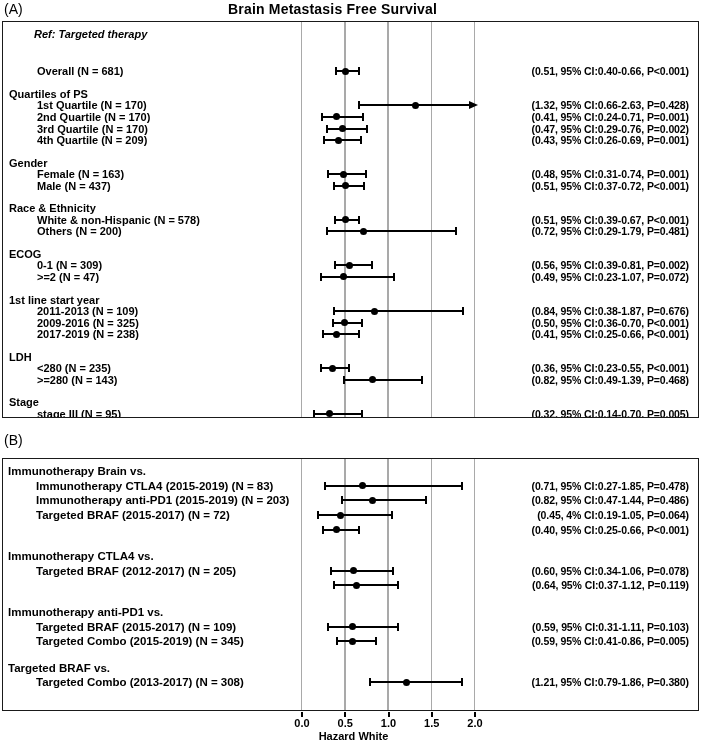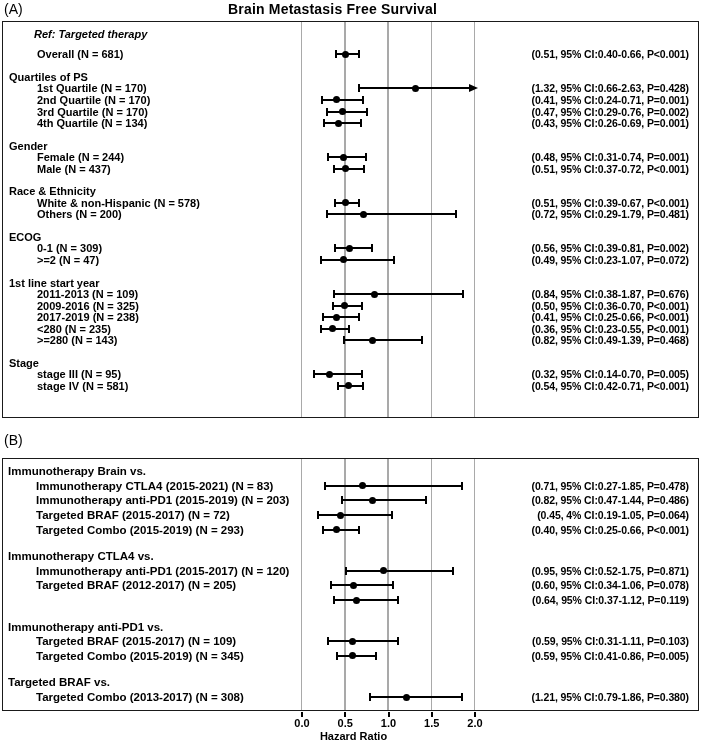--- a/index.html
+++ b/index.html
@@ -21,21 +21,21 @@
   #panel-A{top:21px;height:397px;}
   #panel-B{top:458px;height:253px;}
   .gridline{position:absolute;top:0;bottom:0;width:1.5px;background:#a9a9a9;}
   .rows{position:absolute;left:0;right:0;top:0;bottom:0;display:flex;flex-direction:column;}
   .rows-a{padding-top:6px;}
   .rows-b{padding-top:5px;}
   .frow{position:relative;flex:0 0 auto;}
   .rows-a .frow{height:11.55px;}
   .rows-b .frow{height:14.6px;}
   .rows-a .frow.gap{margin-top:11px;}
-  .rows-a .frow.gap-sm{margin-top:9px;}
+  .rows-a .frow.gap-sm{margin-top:26px;}
   .rows-b .frow.gap{margin-top:12px;}
   .rlabel{
     position:absolute;top:50%;transform:translateY(-50%);
     white-space:nowrap;font-weight:bold;
   }
   .rows-a .rlabel{font-size:11px;left:6px;}
   .rows-a .item .rlabel{left:34px;}
   .rows-b .rlabel{font-size:11.5px;left:5px;}
   .rows-b .item .rlabel{left:33px;}
   .note .rlabel{font-style:italic;left:31px;}
@@ -100,32 +100,32 @@
         </div>
         <div class="frow item">
           <div class="rlabel">3rd Quartile (N = 170)</div>
           <div class="bar-line" style="left: 323.585px; width: 40.655px;"></div>
           <div class="bar-cap" style="left: 322.585px;"></div>
           <div class="bar-cap" style="left: 363.24px;"></div>
           <div class="bar-dot" style="left: 335.655px;"></div>
           <div class="rstat">(0.47, 95% CI:0.29-0.76, P=0.002)</div>
         </div>
         <div class="frow item">
-          <div class="rlabel">4th Quartile (N = 134)</div>
+          <div class="rlabel">4th Quartile (N = 209)</div>
           <div class="bar-line" style="left: 320.99px; width: 37.195px;"></div>
           <div class="bar-cap" style="left: 319.99px;"></div>
           <div class="bar-cap" style="left: 357.185px;"></div>
           <div class="bar-dot" style="left: 332.195px;"></div>
           <div class="rstat">(0.43, 95% CI:0.26-0.69, P=0.001)</div>
         </div>
         <div class="frow header gap">
           <div class="rlabel">Gender</div>
         </div>
         <div class="frow item">
-          <div class="rlabel">Female (N = 244)</div>
+          <div class="rlabel">Female (N = 163)</div>
           <div class="bar-line" style="left: 325.315px; width: 37.195px;"></div>
           <div class="bar-cap" style="left: 324.315px;"></div>
           <div class="bar-cap" style="left: 361.51px;"></div>
           <div class="bar-dot" style="left: 336.52px;"></div>
           <div class="rstat">(0.48, 95% CI:0.31-0.74, P=0.001)</div>
         </div>
         <div class="frow item">
           <div class="rlabel">Male (N = 437)</div>
           <div class="bar-line" style="left: 330.505px; width: 30.275px;"></div>
           <div class="bar-cap" style="left: 329.505px;"></div>
@@ -190,20 +190,23 @@
           <div class="bar-dot" style="left: 338.25px;"></div>
           <div class="rstat">(0.50, 95% CI:0.36-0.70, P&lt;0.001)</div>
         </div>
         <div class="frow item">
           <div class="rlabel">2017-2019 (N = 238)</div>
           <div class="bar-line" style="left: 320.125px; width: 35.465px;"></div>
           <div class="bar-cap" style="left: 319.125px;"></div>
           <div class="bar-cap" style="left: 354.59px;"></div>
           <div class="bar-dot" style="left: 330.465px;"></div>
           <div class="rstat">(0.41, 95% CI:0.25-0.66, P&lt;0.001)</div>
+        </div>
+        <div class="frow header gap">
+          <div class="rlabel">LDH</div>
         </div>
         <div class="frow item">
           <div class="rlabel">&lt;280 (N = 235)</div>
           <div class="bar-line" style="left: 318.395px; width: 27.68px;"></div>
           <div class="bar-cap" style="left: 317.395px;"></div>
           <div class="bar-cap" style="left: 345.075px;"></div>
           <div class="bar-dot" style="left: 326.14px;"></div>
           <div class="rstat">(0.36, 95% CI:0.23-0.55, P&lt;0.001)</div>
         </div>
         <div class="frow item">
@@ -240,21 +243,21 @@
       <div class="gridline" style="left: 297.75px; background: rgb(169, 169, 169);"></div>
       <div class="gridline" style="left: 341px; background: rgb(169, 169, 169);"></div>
       <div class="gridline" style="left: 384.25px; background: rgb(169, 169, 169);"></div>
       <div class="gridline" style="left: 427.5px; background: rgb(169, 169, 169);"></div>
       <div class="gridline" style="left: 470.75px; background: rgb(169, 169, 169);"></div>
       <div class="rows rows-b">
         <div class="frow header">
           <div class="rlabel">Immunotherapy Brain vs.</div>
         </div>
         <div class="frow item">
-          <div class="rlabel">Immunotherapy CTLA4 (2015-2021) (N = 83)</div>
+          <div class="rlabel">Immunotherapy CTLA4 (2015-2019) (N = 83)</div>
           <div class="bar-line" style="left: 321.855px; width: 136.67px;"></div>
           <div class="bar-cap" style="left: 320.855px;"></div>
           <div class="bar-cap" style="left: 457.525px;"></div>
           <div class="bar-dot" style="left: 356.415px;"></div>
           <div class="rstat">(0.71, 95% CI:0.27-1.85, P=0.478)</div>
         </div>
         <div class="frow item">
           <div class="rlabel">Immunotherapy anti-PD1 (2015-2019) (N = 203)</div>
           <div class="bar-line" style="left: 339.155px; width: 83.905px;"></div>
           <div class="bar-cap" style="left: 338.155px;"></div>
@@ -264,37 +267,28 @@
         </div>
         <div class="frow item">
           <div class="rlabel">Targeted BRAF (2015-2017) (N = 72)</div>
           <div class="bar-line" style="left: 314.935px; width: 74.39px;"></div>
           <div class="bar-cap" style="left: 313.935px;"></div>
           <div class="bar-cap" style="left: 388.325px;"></div>
           <div class="bar-dot" style="left: 333.925px;"></div>
           <div class="rstat">(0.45, 4% CI:0.19-1.05, P=0.064)</div>
         </div>
         <div class="frow item">
-          <div class="rlabel">Targeted Combo (2015-2019) (N = 293)</div>
           <div class="bar-line" style="left: 320.125px; width: 35.465px;"></div>
           <div class="bar-cap" style="left: 319.125px;"></div>
           <div class="bar-cap" style="left: 354.59px;"></div>
           <div class="bar-dot" style="left: 329.6px;"></div>
           <div class="rstat">(0.40, 95% CI:0.25-0.66, P&lt;0.001)</div>
         </div>
         <div class="frow header gap">
           <div class="rlabel">Immunotherapy CTLA4 vs.</div>
-        </div>
-        <div class="frow item">
-          <div class="rlabel">Immunotherapy anti-PD1 (2015-2017) (N = 120)</div>
-          <div class="bar-line" style="left: 343.48px; width: 106.395px;"></div>
-          <div class="bar-cap" style="left: 342.48px;"></div>
-          <div class="bar-cap" style="left: 448.875px;"></div>
-          <div class="bar-dot" style="left: 377.175px;"></div>
-          <div class="rstat">(0.95, 95% CI:0.52-1.75, P=0.871)</div>
         </div>
         <div class="frow item">
           <div class="rlabel">Targeted BRAF (2012-2017) (N = 205)</div>
           <div class="bar-line" style="left: 327.91px; width: 62.28px;"></div>
           <div class="bar-cap" style="left: 326.91px;"></div>
           <div class="bar-cap" style="left: 389.19px;"></div>
           <div class="bar-dot" style="left: 346.9px;"></div>
           <div class="rstat">(0.60, 95% CI:0.34-1.06, P=0.078)</div>
         </div>
         <div class="frow item">
@@ -330,21 +324,21 @@
           <div class="rlabel">Targeted Combo (2013-2017) (N = 308)</div>
           <div class="bar-line" style="left: 366.835px; width: 92.555px;"></div>
           <div class="bar-cap" style="left: 365.835px;"></div>
           <div class="bar-cap" style="left: 458.39px;"></div>
           <div class="bar-dot" style="left: 399.665px;"></div>
           <div class="rstat">(1.21, 95% CI:0.79-1.86, P=0.380)</div>
         </div>
       </div>
     </div>
   <div id="axis">
-    <div class="axis-label">Hazard Ratio</div>
+    <div class="axis-label">Hazard White</div>
   <div class="tick-mark" style="left: 297.5px;"></div>
       <div class="tick-label" style="left: 280.5px;">0.0</div>
       <div class="tick-mark" style="left: 340.75px;"></div>
       <div class="tick-label" style="left: 323.75px;">0.5</div>
       <div class="tick-mark" style="left: 384px;"></div>
       <div class="tick-label" style="left: 367px;">1.0</div>
       <div class="tick-mark" style="left: 427.25px;"></div>
       <div class="tick-label" style="left: 410.25px;">1.5</div>
       <div class="tick-mark" style="left: 470.5px;"></div>
       <div class="tick-label" style="left: 453.5px;">2.0</div>

